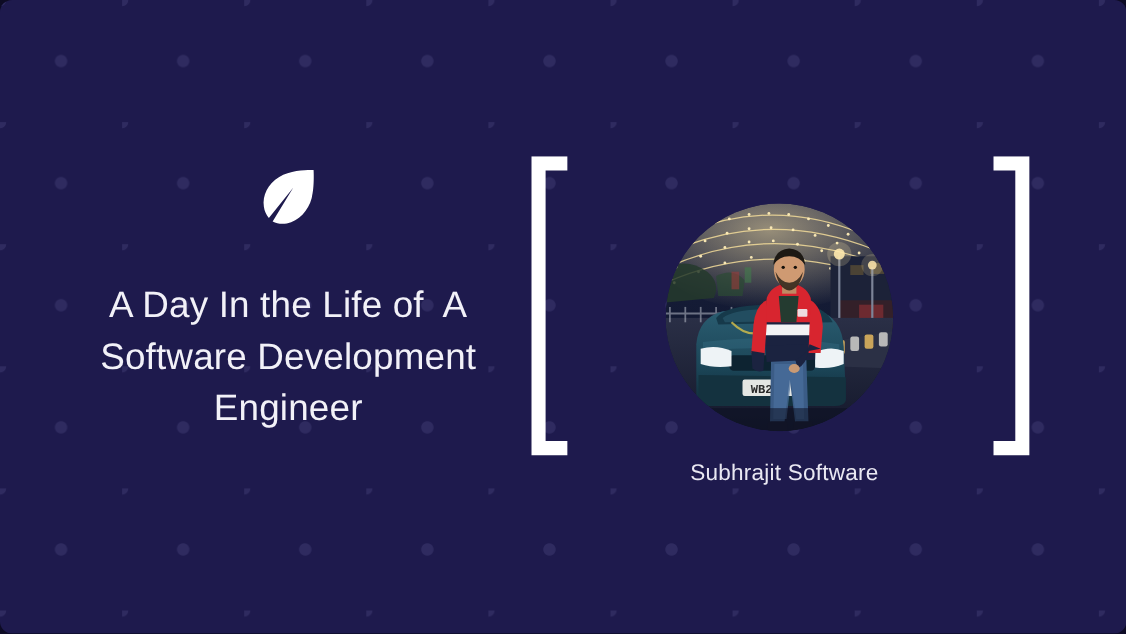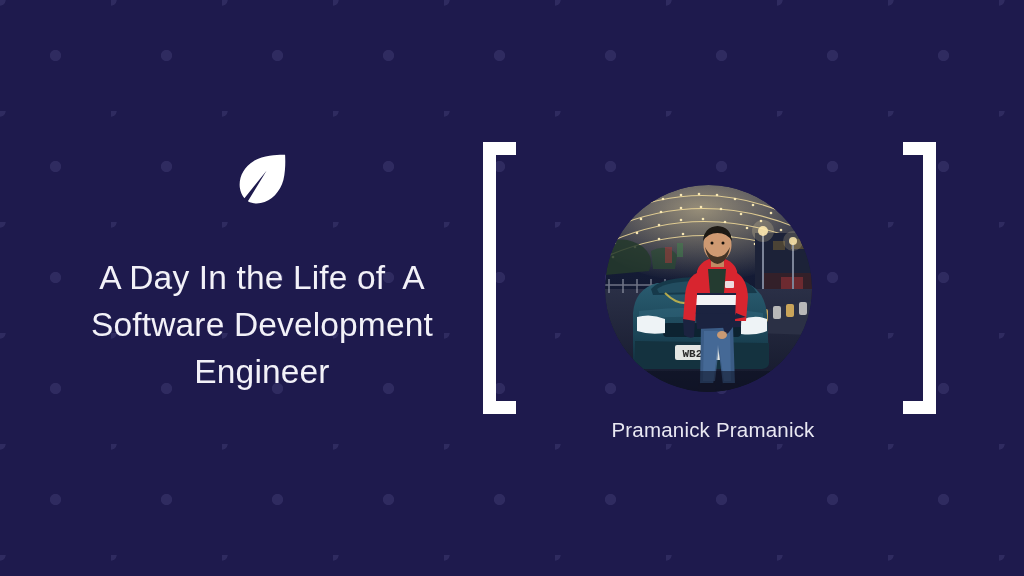--- a/index.html
+++ b/index.html
@@ -11,20 +11,21 @@
   body {
     font-family: "Liberation Sans", sans-serif;
   }
 
   .slide {
     position: relative;
     width: 1024px;
     height: 576px;
     overflow: hidden;
     background-color: #1e1a4d;
+    border-radius: 11px;
   }
 
   
   .dot-pattern {
     position: absolute;
     inset: 0;
     background-image:
       radial-gradient(circle at 0 0,     #2f2b60 5.2px, rgba(47,43,96,0) 6.0px),
       radial-gradient(circle at 55.5px 55.5px, #2f2b60 5.2px, rgba(47,43,96,0) 6.0px);
     background-size: 111px 111px, 111px 111px;
@@ -299,15 +300,15 @@
 
           <circle cx="107" cy="58" r="1.5" fill="#140f0a"></circle>
           <circle cx="118" cy="58" r="1.5" fill="#140f0a"></circle>
         </g>
 
         <rect x="0" y="186" width="207" height="21" fill="#0c1022" opacity="0.55"></rect>
       </g>
     </svg>
   </div>
 
-  <div class="person-name">Pramanick Pramanick</div>
+  <div class="person-name">Subhrajit Software</div>
 
 </div>
 
 </body></html>

